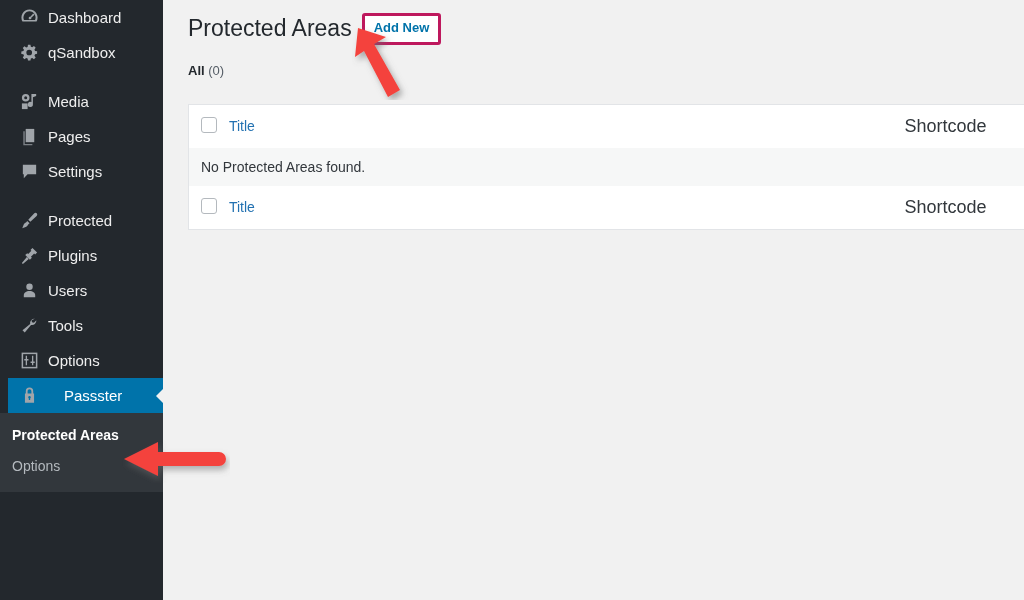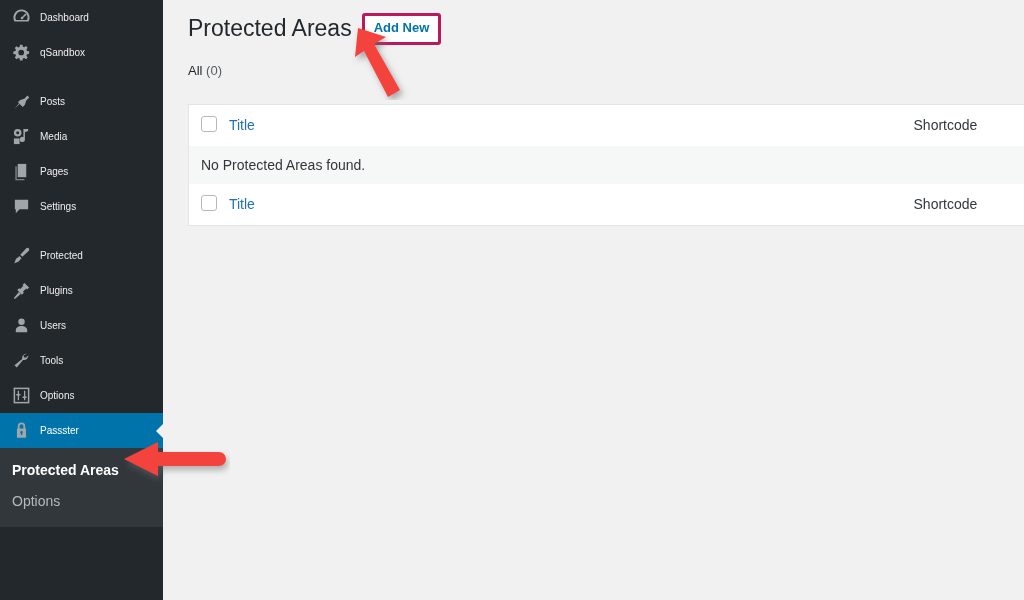--- a/index.html
+++ b/index.html
@@ -28,37 +28,39 @@
     z-index: 5;
   }
 
   .menu-item {
     position: relative;
     display: flex;
     align-items: center;
     height: 35px;
     padding-left: 10px;
     color: #b4b9be;
-    font-size: 10px;
-    cursor: pointer;
+    font-size: 15px;
+    cursor: pointer;
+    margin-left: 8px;
   }
   .menu-item .m-ico {
     width: 22px;
     height: 20px;
     margin-right: 8px;
     flex: 0 0 22px;
     display: flex;
     align-items: center;
     justify-content: center;
   }
   .menu-item .m-ico svg { display: block; }
   .menu-item .m-label { color: #eeeeee; line-height: 1; }
 
   .menu-item.current {
     background: #0073aa;
+    gap: 16px;
   }
   .menu-item.current .m-label { color: #ffffff; font-weight: 400; }
   .menu-item.current .m-ico svg { fill: #ffffff !important; }
 
   
   .notch {
     position: absolute;
     right: -1px;
     top: 50%;
     transform: translateY(-50%);
@@ -120,21 +122,21 @@
     font-family: "Liberation Sans", sans-serif;
     line-height: 1.3;
   }
 
   .subsubsub {
     margin-top: 18px;
     font-size: 13px;
     color: #555d66;
   }
   .subsubsub .filter-label {
-    font-weight: normal;
+    font-weight: bold;
     color: #23282d;
     cursor: pointer;
   }
   .subsubsub .filter-count { color: #555d66; }
 
   
   #list-table {
     margin-top: 26px;
     margin-right: -1px;
     background: #ffffff;
@@ -165,21 +167,21 @@
     display: inline-block;
     cursor: pointer;
   }
   .th-sortable {
     color: #2271b1;
     font-size: 14px;
     cursor: pointer;
   }
   .th-plain {
     color: #32373c;
-    font-size: 14px;
+    font-size: 18px;
   }
   .empty-row td {
     background: #f6f7f7;
     color: #32373c;
     font-size: 14px;
     padding-left: 12px !important;
   }
 
   
   .arrow {
@@ -210,28 +212,20 @@
       <span class="m-ico">
         <svg width="19" height="19" viewBox="0 0 20 20">
             <path fill="#a0a5aa" d="M18 11.3v-2.6l-2.2-.4a6 6 0 0 0-.6-1.5l1.3-1.8-1.8-1.8-1.8 1.3a6 6 0 0 0-1.5-.6L11 1.9H8.4L8 4.1a6 6 0 0 0-1.5.6L4.7 3.4 2.9 5.2l1.3 1.8a6 6 0 0 0-.6 1.5l-2.2.4v2.6l2.2.4c.1.5.4 1 .6 1.5l-1.3 1.8 1.8 1.8 1.8-1.3c.5.3 1 .5 1.5.6l.4 2.2H11l.4-2.2c.5-.1 1-.3 1.5-.6l1.8 1.3 1.8-1.8-1.3-1.8c.3-.5.5-1 .6-1.5zM9.7 13a3 3 0 1 1 0-6 3 3 0 0 1 0 6z"></path>
           </svg>
       </span>
       <span class="m-label">qSandbox</span>
     </div>
 
     <div class="menu-gap"></div>
 
-    <div class="menu-item">
-      <span class="m-ico">
-        <svg width="19" height="19" viewBox="0 0 20 20">
-            <path fill="#a0a5aa" d="M16.2 3.8 13 7l-4.4 1.4-2.3 2.3 5 5 2.3-2.3L15 9l3.2-3.2-2-2zM7.3 12 2.5 17.5 8 12.7z"></path>
-          </svg>
-      </span>
-      <span class="m-label">Posts</span>
-    </div>
 
     <div class="menu-item">
       <span class="m-ico">
         <svg width="19" height="19" viewBox="0 0 20 20">
             <path fill="#a0a5aa" d="M6 2a4 4 0 1 0 0 8 4 4 0 0 0 0-8zm0 2.4a1.6 1.6 0 1 1 0 3.2 1.6 1.6 0 0 1 0-3.2zM12 2v8.6a2.7 2.7 0 1 0 1.6 2.4V5.4L17 4.2V2z"></path>
             <path fill="#a0a5aa" d="M2 12h6v6H2z"></path>
           </svg>
       </span>
       <span class="m-label">Media</span>
     </div>

